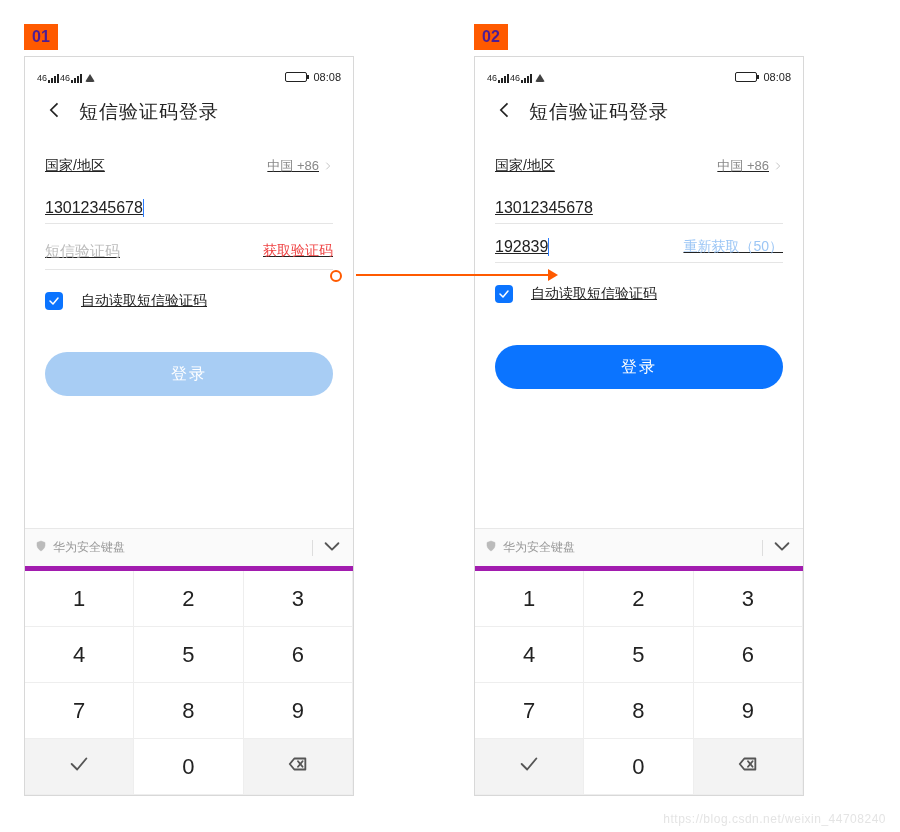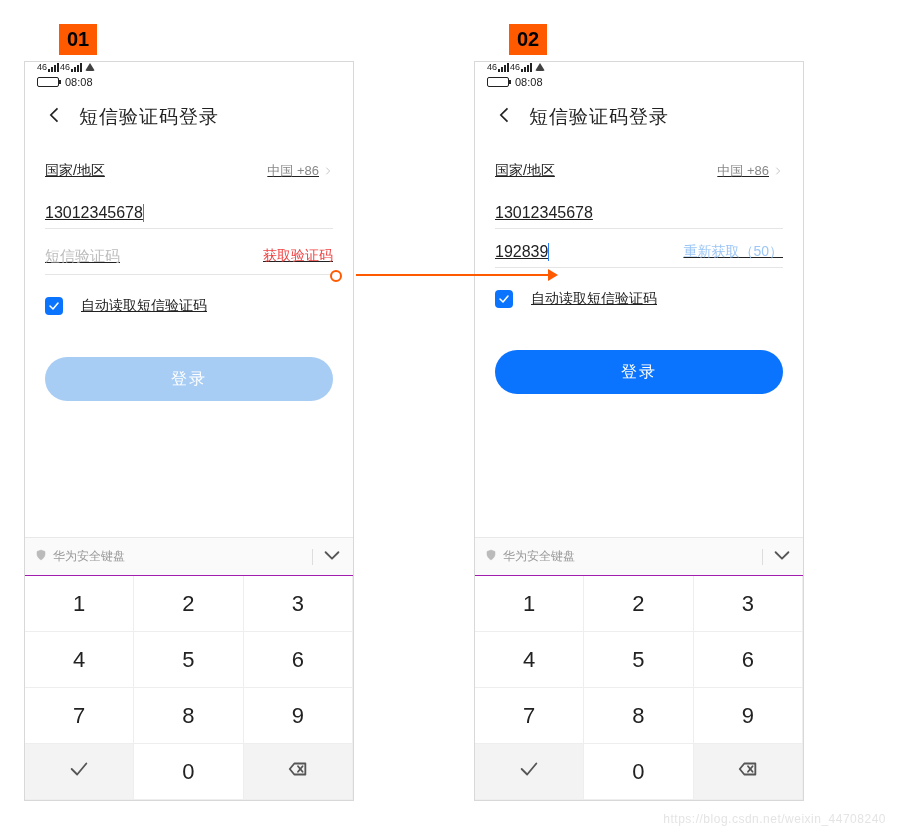--- a/index.html
+++ b/index.html
@@ -15,46 +15,44 @@
   }
   .stage {
     display: flex;
     gap: 120px;
     align-items: flex-start;
   }
   .col { position: relative; width: 330px; }
   .badge {
     display: inline-block;
     background: #ff5a00;
-    color: #000000;
+    color: #4c1d95;
     font-weight: 600;
-    font-size: 20px;
+    font-size: 16px;
     padding: 4px 8px;
     margin-bottom: 6px;
-    margin-left: 35px;
   }
   .phone {
     width: 330px;
     height: 740px;
     border: 1px solid #d8d8d8;
     background: #fff;
     display: flex;
     flex-direction: column;
     overflow: hidden;
   }
   
   .status-bar {
     height: 26px;
     display: flex;
-    align-items: flex-start;
+    align-items: flex-end;
     justify-content: space-between;
     padding: 0 12px;
     font-size: 11px;
     color: #222;
-    flex-direction: column;
   }
   .status-left { display: flex; align-items: center; gap: 1px; }
   .status-right { display: flex; align-items: center; gap: 6px; }
   .sig-bars { display: inline-flex; align-items: flex-end; gap: 1px; height: 9px;}
   .sig-bars span { width: 2px; background:#222; }
   .sig-bars span:nth-child(1){height:3px;}
   .sig-bars span:nth-child(2){height:5px;}
   .sig-bars span:nth-child(3){height:7px;}
   .sig-bars span:nth-child(4){height:9px;}
   .wifi {
@@ -117,21 +115,21 @@
     color:#fff; font-size:16px; letter-spacing:2px;
   }
   .login-btn.disabled { background:#a8cdf4; }
   .login-btn.enabled  { background:#0b74ff; }
 
   
   .kb-header {
     display:flex; align-items:center; justify-content:space-between;
     padding: 6px 10px;
     border-top:1px solid #e8e8e8;
-    border-bottom:1px solid #a21caf;
+    border-bottom:5px solid #a21caf;
     background:#fafafa;
     color:#999; font-size:12px;
   }
   .kb-header .left { display:flex; align-items:center; gap:6px; }
   .shield svg{width:12px;height:12px;stroke:#bbb;fill:#bbb;}
   .kb-header .right { display:flex; align-items:center; gap:8px;}
   .vline{width:1px;height:16px;background:#ddd;}
   .kb {
     display:grid; grid-template-columns: repeat(3,1fr);
     grid-auto-rows: 56px;

